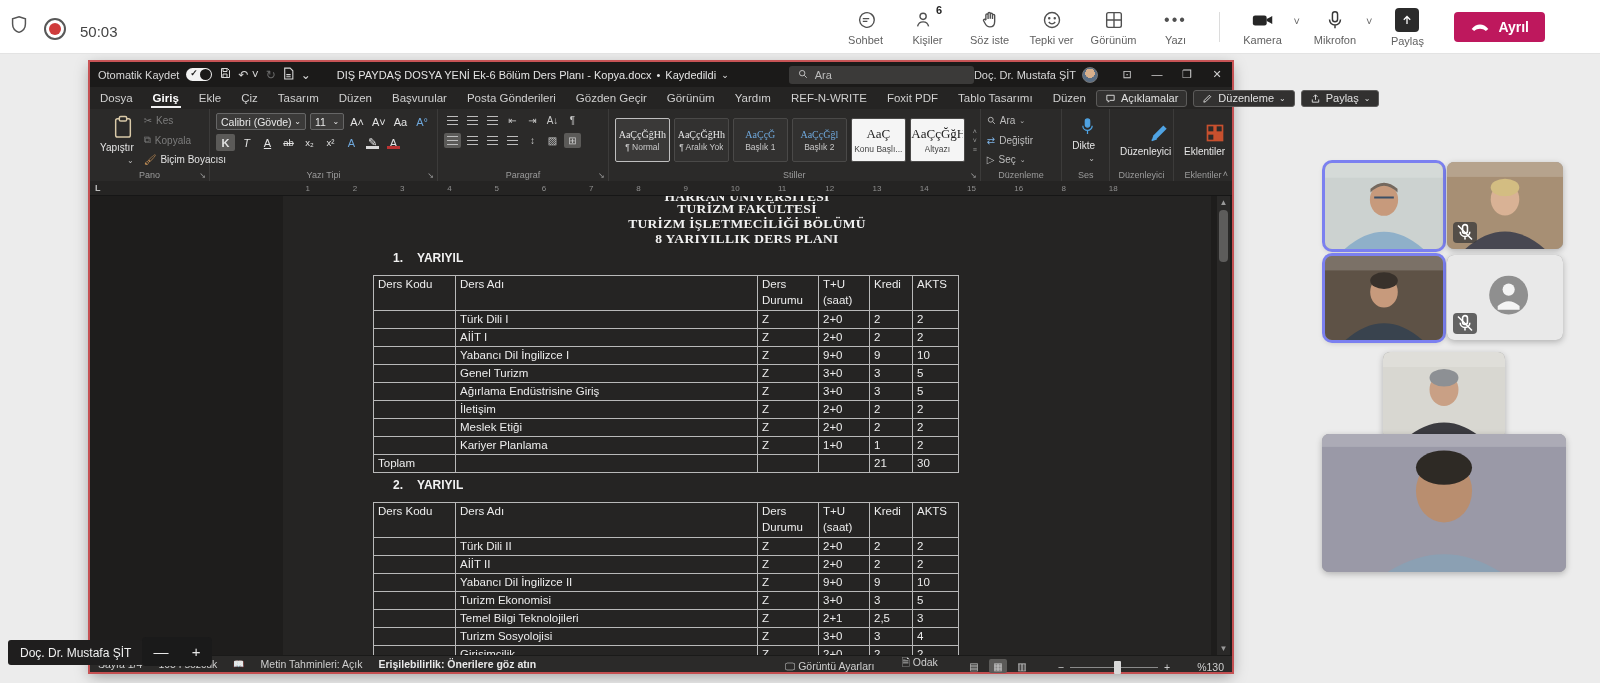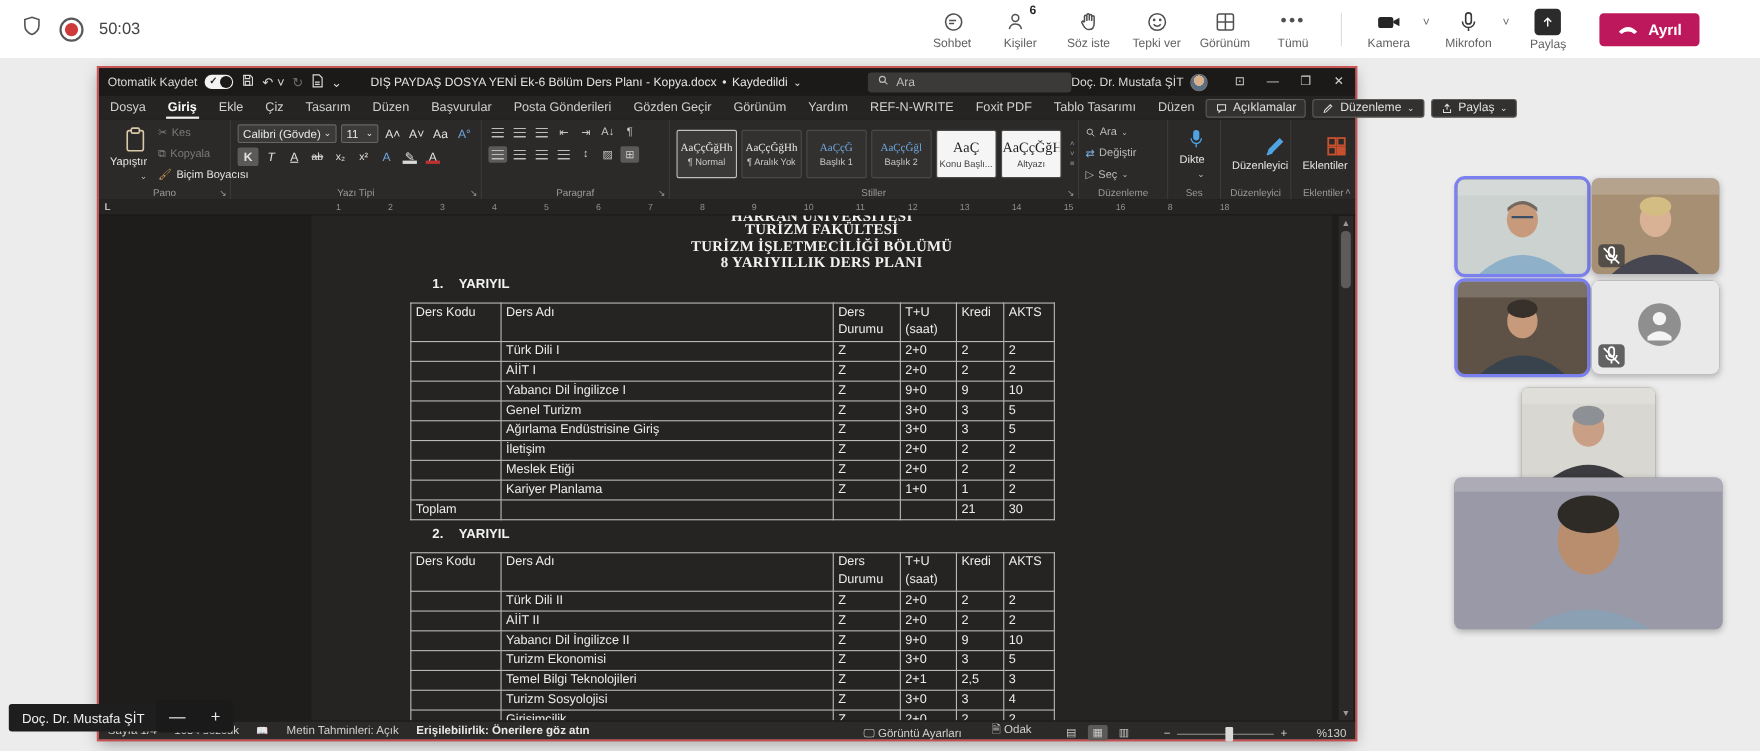--- a/index.html
+++ b/index.html
@@ -3,21 +3,21 @@
 <meta charset="utf-8">
 <style>
   *{box-sizing:border-box;margin:0;padding:0}
   body{margin:0;background:#888}
   .screen{position:relative;width:1600px;height:683px;overflow:hidden;background:#ececec;
           font-family:"Liberation Sans",sans-serif;-webkit-font-smoothing:antialiased}
 
   
   .topbar{position:absolute;left:0;top:0;width:1600px;height:54px;background:#fff;
           border-bottom:1px solid #e3e3e3;display:flex;align-items:center;z-index:40}
-  .tb-left{display:flex;align-items:center;gap:14px;padding-left:18px}
+  .tb-left{display:flex;align-items:flex-end;gap:14px;padding-left:8px}
   .rec-dot{width:22px;height:22px;border:2px solid #585858;border-radius:50%;display:flex;align-items:center;justify-content:center}
   .rec-dot i{display:block;width:12px;height:12px;border-radius:50%;background:#cf3b3b}
   .timer{font-size:15px;color:#444}
   .tb-right{position:absolute;right:55px;top:0;height:54px;display:flex;align-items:center;gap:4px}
   .tbtn{display:flex;flex-direction:column;align-items:center;justify-content:center;width:58px;height:52px;cursor:pointer}
   .tbtn svg{display:block}
   .tbtn .lbl{font-size:11px;color:#616161;margin-top:3px;white-space:nowrap}
   .badge6{font-size:11px;font-weight:bold;color:#252525;margin-left:1px;position:relative;top:-5px}
   .vdiv{width:1px;height:30px;background:#dcdcdc;margin:0 10px}
   .chev{font-size:11px;color:#666;align-self:center;margin:0 2px 12px -2px;cursor:pointer}
@@ -194,21 +194,21 @@
         <span>
             <svg width="22" height="22" viewBox="0 0 24 24" fill="none" stroke="#505050" stroke-width="1.5">
               <rect x="4" y="4" width="16" height="16" rx="2"></rect>
               <path d="M12 4v16M4 12h16"></path>
             </svg>
           </span>
         <span class="lbl">Görünüm</span>
       </div>
       <div class="tbtn">
         <span style="font-size:16px;color:#505050;letter-spacing:2px;line-height:22px">•••</span>
-        <span class="lbl">Tümü</span>
+        <span class="lbl">Yazı</span>
       </div>
       <div class="vdiv"></div>
       <div class="tbtn">
         <span>
             <svg width="24" height="22" viewBox="0 0 26 22">
               <rect x="2" y="6" width="15" height="11" rx="2.5" fill="#262626"></rect>
               <path d="M17 10l6-3.3v8.6L17 12z" fill="#262626"></path>
             </svg>
           </span>
         <span class="lbl">Kamera</span>

